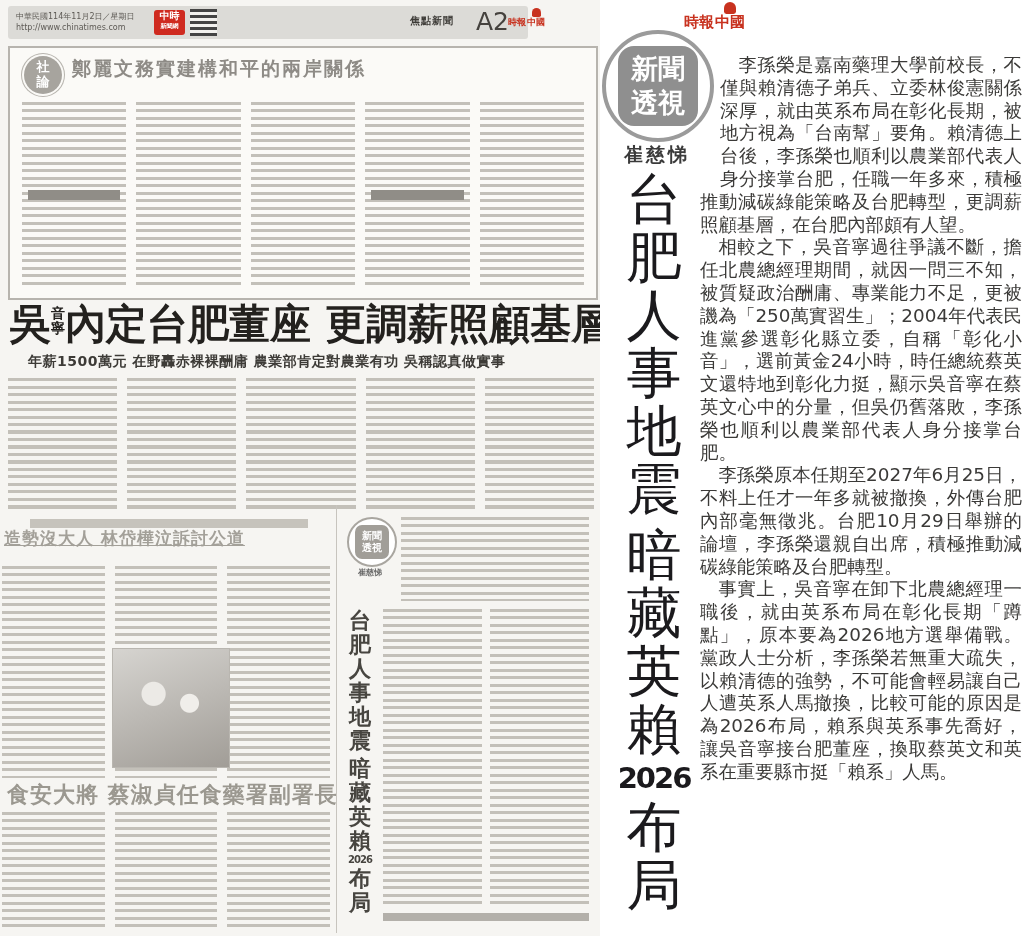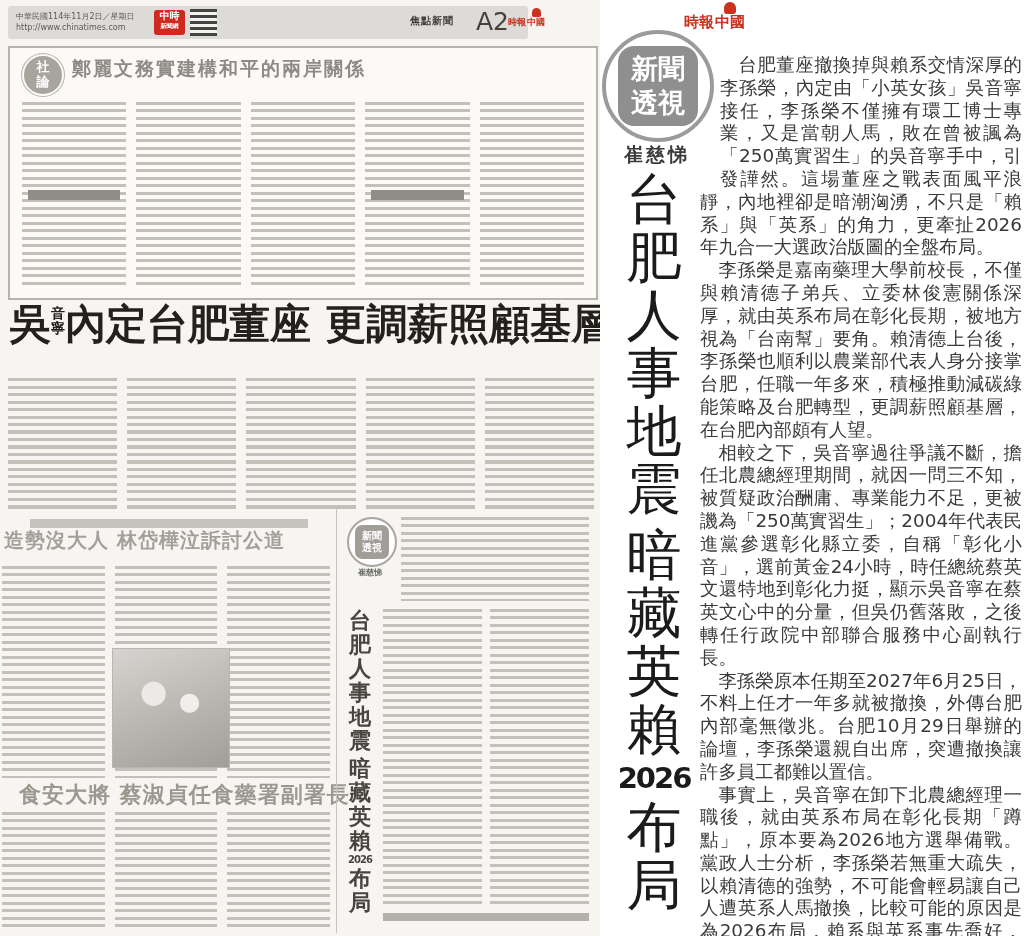--- a/index.html
+++ b/index.html
@@ -39,28 +39,28 @@
   .simcol{position:relative;flex:1;}
   .simcol .fill{position:absolute;inset:0;}
   
   #lead-headline{left:10px;top:299px;width:584px;height:52px;display:flex;align-items:flex-start;color:#23211e;}
   .lh-big{font-size:41px;font-weight:900;line-height:50px;white-space:nowrap;letter-spacing:0px;}
   .lh-ruby{display:flex;flex-direction:column;width:17px;padding-top:7px;font-size:14px;font-weight:900;line-height:15px;text-align:center;}
   #lead-subhead{left:28px;top:353px;font-size:14px;font-weight:800;color:#3d3b37;white-space:nowrap;letter-spacing:0.5px;}
   #lead-cols{left:8px;top:378px;width:586px;height:132px;display:flex;gap:10px;}
   
   #kicker{left:30px;top:519px;width:278px;height:9px;background:#c6c3bc;}
-  #story2-headline{left:4px;top:527px;font-size:20px;font-weight:900;color:#a3a099;letter-spacing:1px;white-space:nowrap;}
+  #story2-headline{left:4px;top:527px;font-size:17px;font-weight:900;color:#a3a099;letter-spacing:1px;white-space:nowrap;text-decoration:underline;}
   #story2-cols{left:2px;top:566px;width:328px;height:212px;display:flex;gap:10px;}
   #story2-photo{left:112px;top:648px;width:116px;height:118px;background:
       radial-gradient(circle at 35% 38%,#eceae6 11%,rgba(0,0,0,0) 12%),
       radial-gradient(circle at 66% 46%,#f0eeea 9%,rgba(0,0,0,0) 10%),
       linear-gradient(160deg,#d6d4d0,#a19d97);border:1px solid #b9b6b0;}
   
-  #story3-headline{left:19px;top:780px;font-size:22px;font-weight:800;color:#9b9890;letter-spacing:1px;white-space:nowrap;}
+  #story3-headline{left:7px;top:780px;font-size:22px;font-weight:800;color:#9b9890;letter-spacing:1px;white-space:nowrap;}
   #story3-cols{left:2px;top:812px;width:328px;height:118px;display:flex;gap:10px;}
   
   #mini{left:336px;top:505px;width:258px;height:428px;border-left:1px solid #c7c4be;}
   .mini-stamp{position:absolute;left:10px;top:12px;width:46px;height:46px;border-radius:50%;border:2px solid #a9a6a0;
       background:#fff;display:flex;align-items:center;justify-content:center;}
   .mini-stamp .sq{width:34px;height:34px;border-radius:7px;background:#a19e98;color:#fff;font-size:10px;
       font-weight:bold;line-height:12px;display:flex;align-items:center;justify-content:center;text-align:center;}
   .mini-byline{position:absolute;left:10px;top:62px;width:46px;text-align:center;font-size:8px;font-weight:bold;color:#666;}
   .mini-text-top{position:absolute;left:64px;top:12px;width:188px;height:84px;}
   #mini-vert{position:absolute;left:8px;top:104px;width:30px;}
@@ -143,20 +143,21 @@
     </div>
 
     <div id="lead-headline" class="abs">
       <span class="lh-big">吳</span>
       <span class="lh-ruby">
         <span>音</span>
         <span>寧</span>
       </span>
       <span class="lh-big">內定台肥董座 更調薪照顧基層</span>
     </div>
+    <div id="lead-subhead" class="abs">年薪1500萬元 在野轟赤裸裸酬庸 農業部肯定對農業有功 吳稱認真做實事</div>
     <div id="lead-cols" class="abs">
       <div class="sim"></div>
       <div class="sim"></div>
       <div class="sim"></div>
       <div class="sim"></div>
       <div class="sim"></div>
     </div>
 
     <div id="kicker" class="abs"></div>
     <div id="story2-headline" class="abs">造勢沒大人 林岱樺泣訴討公道</div>
@@ -235,22 +236,21 @@
       <div>藏</div>
       <div>英</div>
       <div>賴</div>
       <div class="num">2026</div>
       <div>布</div>
       <div>局</div>
     </div>
 
     <div id="body-text" class="abs">
       <div class="intrude"></div>
-      <p>台肥董座撤換掉與賴系交情深厚的李孫榮，內定由「小英女孩」吳音寧接任，李孫榮不僅擁有環工博士專業，又是當朝人馬，敗在曾被諷為「250萬實習生」的吳音寧手中，引發譁然。這場董座之戰表面風平浪靜，內地裡卻是暗潮洶湧，不只是「賴系」與「英系」的角力，更牽扯2026年九合一大選政治版圖的全盤布局。</p>
       <p>李孫榮是嘉南藥理大學前校長，不僅與賴清德子弟兵、立委林俊憲關係深厚，就由英系布局在彰化長期，被地方視為「台南幫」要角。賴清德上台後，李孫榮也順利以農業部代表人身分接掌台肥，任職一年多來，積極推動減碳綠能策略及台肥轉型，更調薪照顧基層，在台肥內部頗有人望。</p>
-      <p>相較之下，吳音寧過往爭議不斷，擔任北農總經理期間，就因一問三不知，被質疑政治酬庸、專業能力不足，更被譏為「250萬實習生」；2004年代表民進黨參選彰化縣立委，自稱「彰化小音」，選前黃金24小時，時任總統蔡英文還特地到彰化力挺，顯示吳音寧在蔡英文心中的分量，但吳仍舊落敗，之後轉任行政院中部聯合服務中心副執行長。</p>
-      <p>李孫榮原本任期至2027年6月25日，不料上任才一年多就被撤換，外傳台肥內部毫無徵兆。台肥10月29日舉辦的論壇，李孫榮還親自出席，突遭撤換讓許多員工都難以置信。</p>
+      <p>相較之下，吳音寧過往爭議不斷，擔任北農總經理期間，就因一問三不知，被質疑政治酬庸、專業能力不足，更被譏為「250萬實習生」；2004年代表民進黨參選彰化縣立委，自稱「彰化小音」，選前黃金24小時，時任總統蔡英文還特地到彰化力挺，顯示吳音寧在蔡英文心中的分量，但吳仍舊落敗，李孫榮也順利以農業部代表人身分接掌台肥。</p>
+      <p>李孫榮原本任期至2027年6月25日，不料上任才一年多就被撤換，外傳台肥內部毫無徵兆。台肥10月29日舉辦的論壇，李孫榮還親自出席，積極推動減碳綠能策略及台肥轉型。</p>
       <p>事實上，吳音寧在卸下北農總經理一職後，就由英系布局在彰化長期「蹲點」，原本要為2026地方選舉備戰。黨政人士分析，李孫榮若無重大疏失，以賴清德的強勢，不可能會輕易讓自己人遭英系人馬撤換，比較可能的原因是為2026布局，賴系與英系事先喬好，讓吳音寧接台肥董座，換取蔡英文和英系在重要縣市挺「賴系」人馬。</p>
 
     </div>
   </div>
 
 </div>
 
 </body></html>

